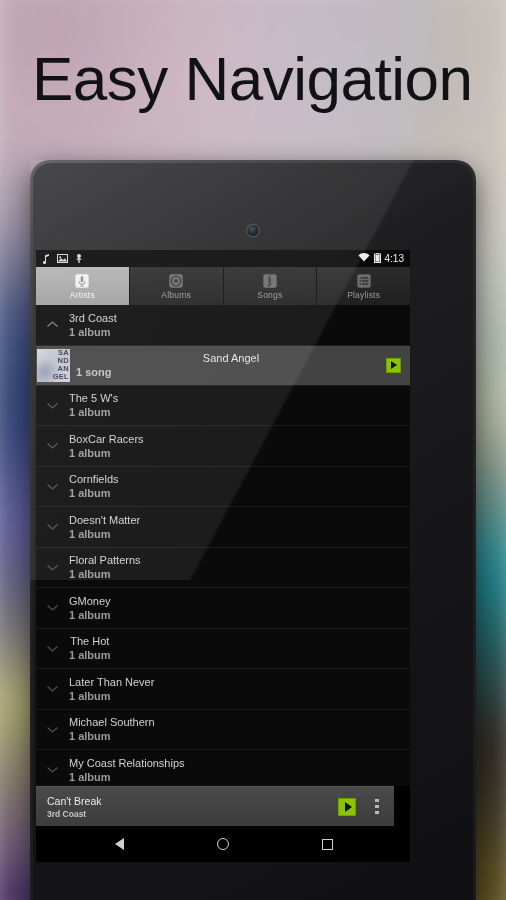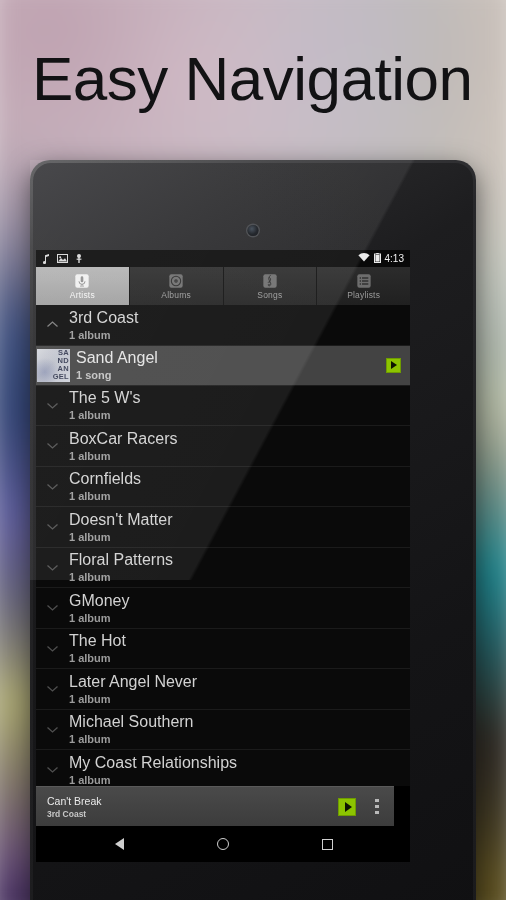--- a/index.html
+++ b/index.html
@@ -140,21 +140,21 @@
     height: 40.5px;
     display: flex;
     align-items: center;
     border-bottom: 1px solid #1b1b1b;
     background: #0a0a0a;
     padding-left: 0;
   }
   .chev { width: 33px; display: flex; align-items: center; justify-content: center; }
   .chev svg { width: 13px; height: 9px; }
   .row-txt { display: flex; flex-direction: column; gap: 2px; }
-  .row-title { font-size: 16px; color: #d2d2d2; }
+  .row-title { font-size: 11px; color: #d2d2d2; text-align: center; }
   .row-sub { font-size: 11px; color: #9b9b9b; font-weight: bold; }
 
   .row.sub-row { background: #434343; height: 40px; padding-left: 0; }
   .art {
     width: 33px; height: 33px; margin-left: 1px; flex: 0 0 auto;
     background:
       radial-gradient(circle at 24% 70%, rgba(120,130,170,0.55) 0%, rgba(120,130,170,0) 42%),
       radial-gradient(circle at 70% 20%, rgba(200,205,215,0.5) 0%, rgba(200,205,215,0) 48%),
       linear-gradient(135deg, #d5d7dd 0%, #b9bcc6 45%, #cfd2da 100%);
     position: relative; overflow: hidden;
@@ -437,21 +437,21 @@
       </div>
     </div>
 
     <div class="row">
       <div class="chev">
         <svg viewBox="0 0 13 9">
             <path d="M1.5 2.5 L6.5 7 L11.5 2.5" fill="none" stroke="#4f4f4f" stroke-width="1.3"></path>
           </svg>
       </div>
       <div class="row-txt">
-        <span class="row-title">Later Angel Never</span>
+        <span class="row-title">Later Than Never</span>
         <span class="row-sub">1 album</span>
       </div>
     </div>
 
     <div class="row">
       <div class="chev">
         <svg viewBox="0 0 13 9">
             <path d="M1.5 2.5 L6.5 7 L11.5 2.5" fill="none" stroke="#4f4f4f" stroke-width="1.3"></path>
           </svg>
       </div>

